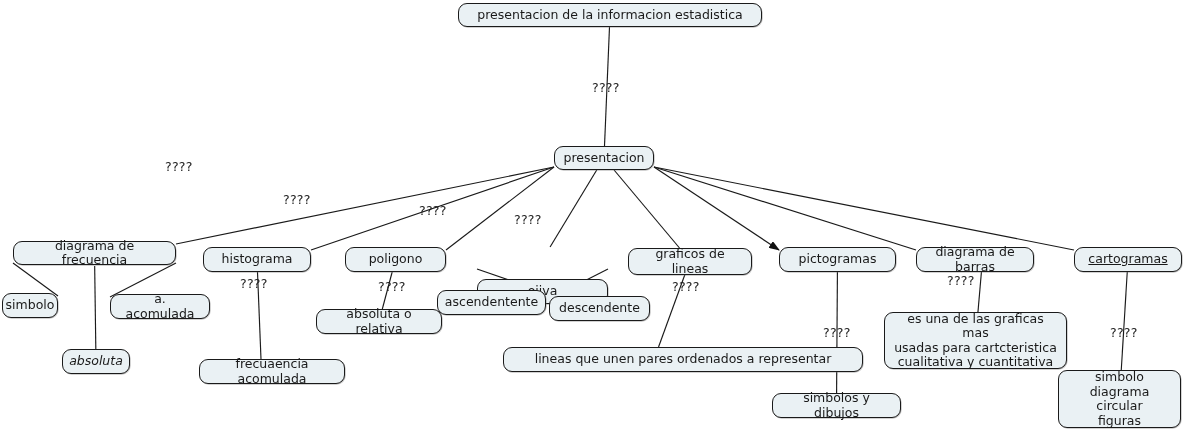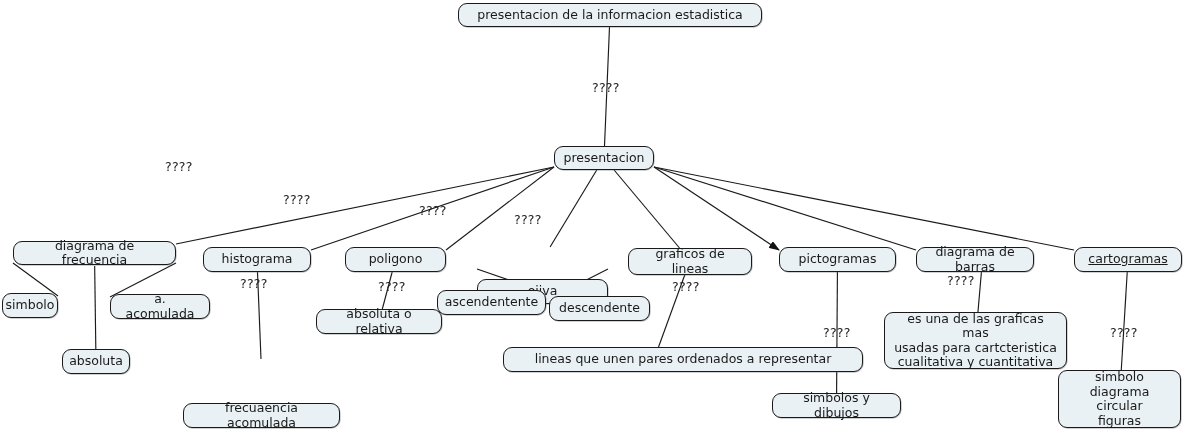--- a/index.html
+++ b/index.html
@@ -83,24 +83,24 @@
         <line x1="837.4143835616438" y1="272" x2="836.5856164383562" y2="393"></line>
         <line x1="981.4197530864197" y1="272" x2="977.9629629629629" y2="312"></line>
         <line x1="1127.2383512544802" y1="272" x2="1121.2670250896058" y2="370"></line>
       </g>
   </svg>
   <div id="node-layer">
       <div class="node" style="left: 458px; top: 3px; width: 304px; height: 24px;">presentacion de la informacion estadistica</div>
       <div class="node" style="left: 554px; top: 146px; width: 100px; height: 24px;">presentacion</div>
       <div class="node" style="left: 13px; top: 241px; width: 163px; height: 16px;">diagrama de frecuencia</div>
       <div class="node" style="left: 2px; top: 293px; width: 56px; height: 25px;">simbolo</div>
-      <div class="node" style="left: 62px; top: 349px; width: 68px; height: 25px;">absoluta</div>
+      <div class="node" style="left: 62px; top: 349px; width: 68px; height: 25px; font-style: italic;">absoluta</div>
       <div class="node" style="left: 110px; top: 294px; width: 100px; height: 25px;">a. acomulada</div>
       <div class="node" style="left: 203px; top: 247px; width: 108px; height: 25px;">histograma</div>
-      <div class="node" style="left: 183px; top: 359px; width: 157px; height: 25px; margin-top: 44px;">frecuaencia acomulada</div>
+      <div class="node" style="left: 199px; top: 359px; width: 146px; height: 25px;">frecuaencia acomulada</div>
       <div class="node" style="left: 345px; top: 247px; width: 101px; height: 25px;">poligono</div>
       <div class="node" style="left: 316px; top: 309px; width: 126px; height: 25px;">absoluta o relativa</div>
       <div class="node" style="left: 477px; top: 247px; width: 131px; height: 25px; margin-top: 32px;">ojiva</div>
       <div class="node" style="left: 437px; top: 290px; width: 109px; height: 25px;">ascendentente</div>
       <div class="node" style="left: 549px; top: 296px; width: 101px; height: 25px;">descendente</div>
       <div class="node" style="left: 628px; top: 248px; width: 124px; height: 27px;">graficos de lineas</div>
       <div class="node" style="left: 503px; top: 347px; width: 360px; height: 25px;">lineas que unen pares ordenados a representar</div>
       <div class="node" style="left: 779px; top: 247px; width: 117px; height: 25px;">pictogramas</div>
       <div class="node" style="left: 772px; top: 393px; width: 129px; height: 25px;">simbolos y dibujos</div>
       <div class="node" style="left: 916px; top: 247px; width: 118px; height: 25px;">diagrama de barras</div>

